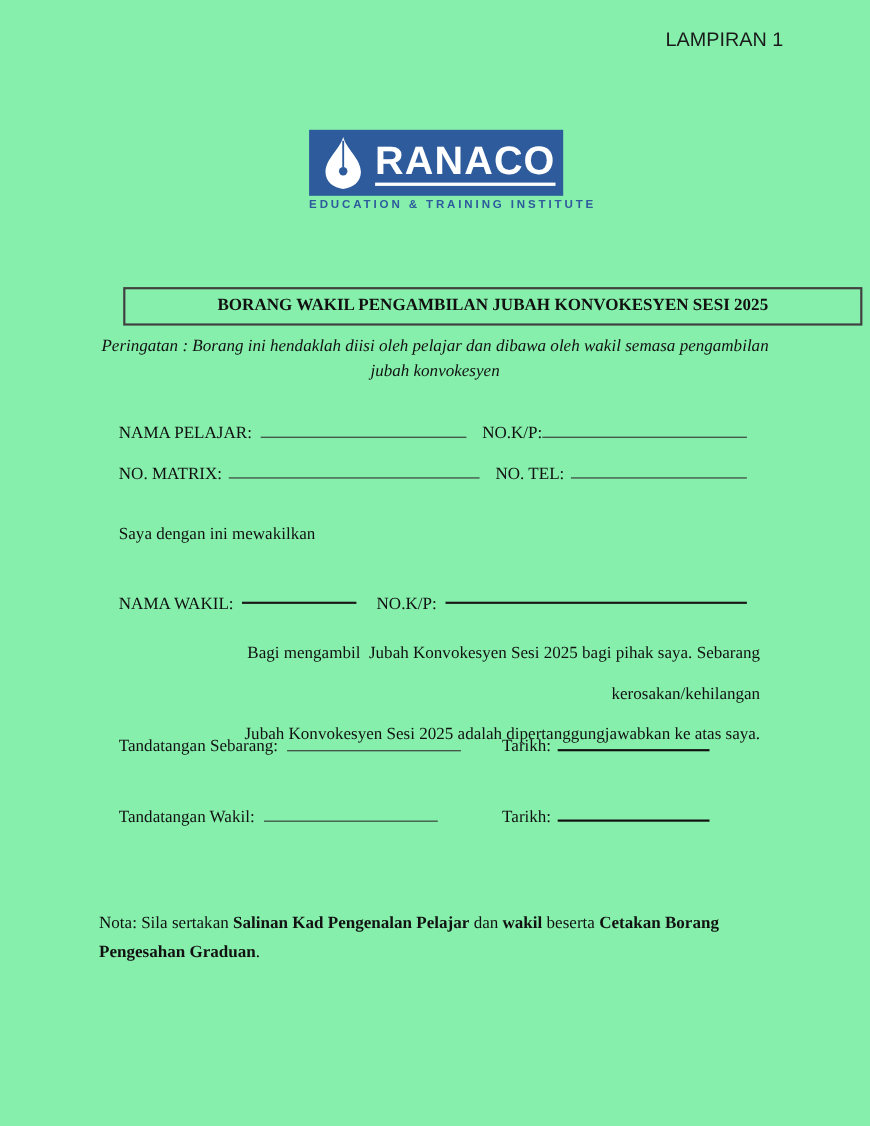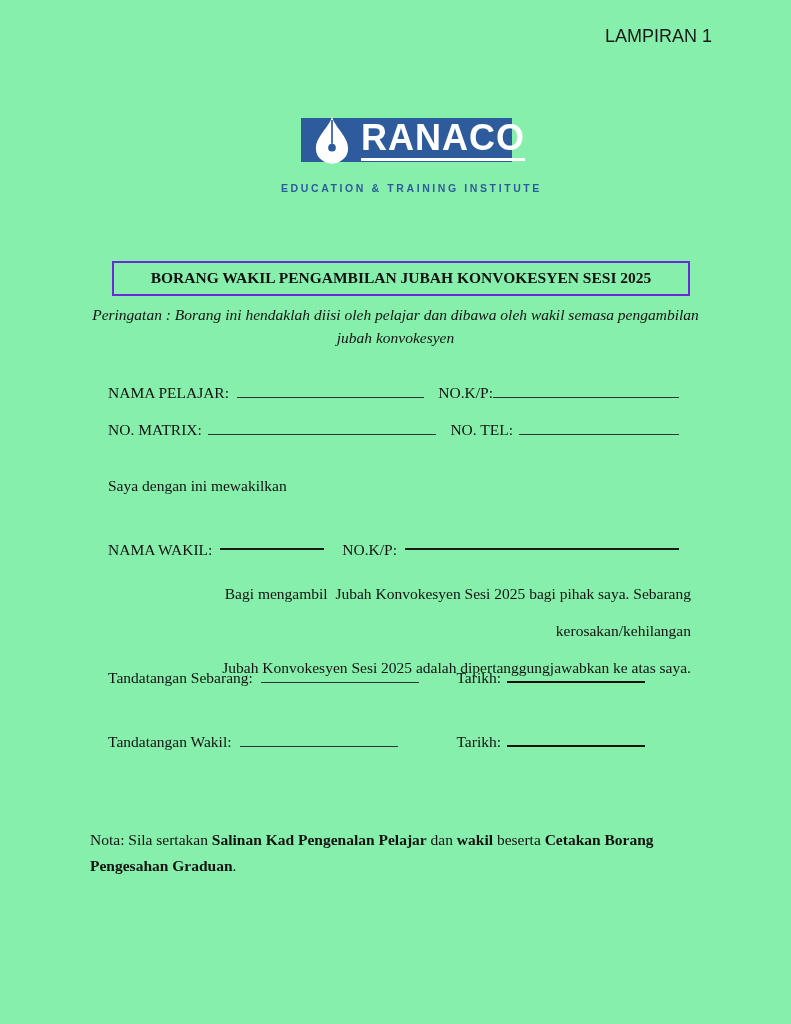--- a/index.html
+++ b/index.html
@@ -25,62 +25,61 @@
   }
   
   .logo {
     position: absolute;
     top: 118px;
     left: 281px;
     width: 231px;
   }
   .logo-box {
     background: var(--brand, #2d5b9c);
-    height: 44px;
+    height: 60px;
     display: flex;
     align-items: center;
     padding: 4px 8px 4px 8px;
-    margin-left: 20px;
   }
   .logo-nib { width: 46px; height: 54px; flex: 0 0 auto; margin-right: 6px; }
   .logo-word {
     font-family: "Liberation Sans", "DejaVu Sans", sans-serif;
     font-weight: bold;
     font-size: 36px;
     letter-spacing: 1px;
     line-height: 1;
     color: #ffffff;
     border-bottom: 3px solid #ffffff;
     padding-bottom: 2px;
   }
   .logo-tagline {
     font-family: "Liberation Sans", "DejaVu Sans", sans-serif;
     font-weight: bold;
     font-size: 10.5px;
     letter-spacing: 2.6px;
     color: var(--brand, #2d5b9c);
     text-align: center;
-    margin-top: 20px;
+    margin-top: 2px;
     white-space: nowrap;
   }
   
   .institute-title {
     position: absolute;
     top: 234px;
     left: 0; right: 0;
     text-align: center;
     font-weight: bold;
     font-size: 16px;
   }
   .form-title-box {
     position: absolute;
     top: 261px;
     left: 112px;
-    width: 578px;
-    border: 2px solid #6d28d9;
+    width: 672px;
+    border: 2px solid #404040;
     padding: 6px 0 7px 0;
     text-align: center;
   }
   .form-title { font-weight: bold; font-size: 15.5px; }
   .reminder {
     position: absolute;
     top: 303px;
     left: 50%;
     transform: translateX(-50%);
     width: 622px;

